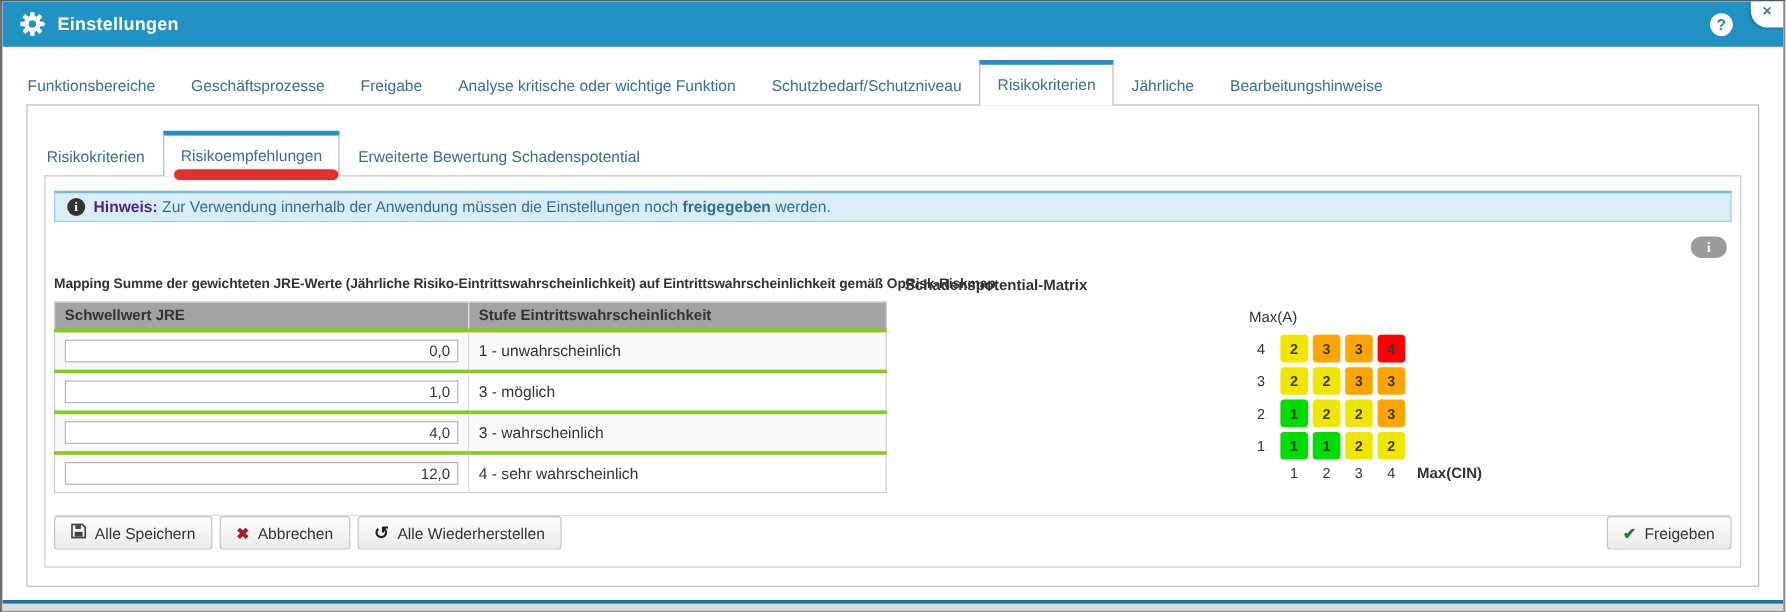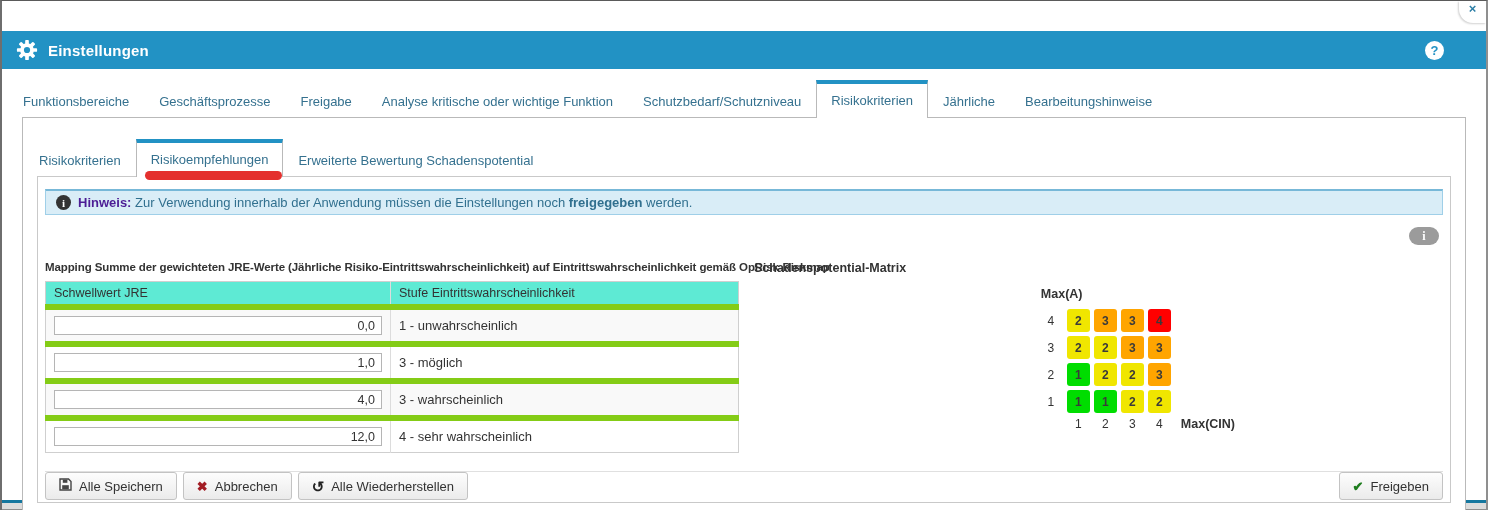--- a/index.html
+++ b/index.html
@@ -2,21 +2,21 @@
 <html><head>
 <meta charset="utf-8">
 <style>
   * { margin:0; padding:0; box-sizing:border-box; }
   body { background:#fff; font-family:"Liberation Sans", sans-serif; }
   .window { width:1488px; height:510px; position:relative; background:#fff;
             border-top:1px solid #5a5a5a; border-left:2px solid #6e6e6e;
             border-right:2px solid #8f8f8f; overflow:hidden; }
   
   .titlebar { height:38px; background:#2292c4; display:flex; align-items:center;
-              padding:0 14px; gap:10px;margin-top:30px; }
+              padding:0 14px; gap:10px; }
   .titlebar .title { color:#fff; font-weight:bold; font-size:15px; letter-spacing:.2px; }
   .gear { width:22px; height:22px; display:flex; }
   .help { margin-left:auto; margin-right:28px; width:19px; height:19px; border-radius:50%;
           background:#fff; color:#2292c4; font-weight:bold; font-size:13px;
           display:flex; align-items:center; justify-content:center; cursor:pointer; }
   .close-corner { position:absolute; top:0; right:0; width:27px; height:22px; background:#fff;
           border-bottom-left-radius:14px; z-index:6; display:flex; justify-content:center;
           box-shadow:-1px 1px 2px rgba(0,0,0,.18); cursor:pointer; }
   .close-corner span { color:#2b7ea6; font-weight:bold; font-size:13px; line-height:15px; }
   
@@ -48,31 +48,31 @@
   .info-pill { width:30px; height:18px; border-radius:9px; background:#9b9b9b; color:#fff;
             font-weight:bold; font-size:12px; display:flex; align-items:center; justify-content:center;
             cursor:pointer; font-family:"Liberation Serif", serif; }
   
   .content-row { display:flex; margin-top:16px; }
   .left-col { width:700px; flex:none; }
   .mapping-title { font-weight:bold; font-size:11.5px; color:#333; margin-bottom:8px;
                    white-space:nowrap; letter-spacing:-.1px; }
   table.mapping { border-collapse:collapse; width:694px; font-size:13px; color:#333;
                   border:1px solid #cfcfcf; table-layout:fixed; }
-  table.mapping th { background:#5eead4; text-align:left; font-weight:normal; font-size:12.5px;
+  table.mapping th { background:#a3a3a3; text-align:left; font-weight:bold; font-size:12.5px;
                   padding:4px 8px; border-bottom:1px solid #cfcfcf; }
   table.mapping th + th, table.mapping td + td { border-left:1px solid #dcdcdc; }
-  table.mapping td { padding:6px 8px; border-top:6px solid #84cc16; }
+  table.mapping td { padding:6px 8px; border-top:3px solid #84cc16; }
   table.mapping tbody tr:nth-child(odd) td { background:#f9f9f9; }
   .jre-input { width:100%; height:19px; border:1px solid #b5b5b5; background:#fff;
                text-align:right; padding:0 6px; font-size:12.5px; color:#333; font-family:inherit; }
   .right-col { flex:1; padding-left:9px; }
   .matrix-title { font-weight:bold; font-size:12.5px; color:#333; }
   .matrix-wrap { width:fit-content; margin:12px 208px 0 auto; color:#333; }
-  .mx-axis-top { font-weight:bold; font-size:12.5px; margin-bottom:8px; }
+  .mx-axis-top { font-weight:normal; font-size:12.5px; margin-bottom:8px; }
   .mx-row { display:flex; align-items:center; margin-bottom:4px; }
   .mx-ylabel { width:20px; text-align:center; margin-right:6px; font-size:12px; }
   .mx-cell { width:23px; height:23px; margin-right:4px; border-radius:3px; display:flex;
              align-items:center; justify-content:center; font-weight:bold; color:#3a3a3a; font-size:12px; }
   .mx-xlabel { width:23px; margin-right:4px; text-align:center; font-size:12px; }
   .mx-axis-right { font-weight:bold; font-size:12.5px; margin-left:6px; white-space:nowrap; }
   
   hr.separator { border:none; border-top:1px solid #e0e0e0; margin:18px 0 0 0; }
   .actions-row { display:flex; gap:6px; }
   .btn { display:inline-flex; align-items:center; gap:7px; padding:0 13px; height:28px;

